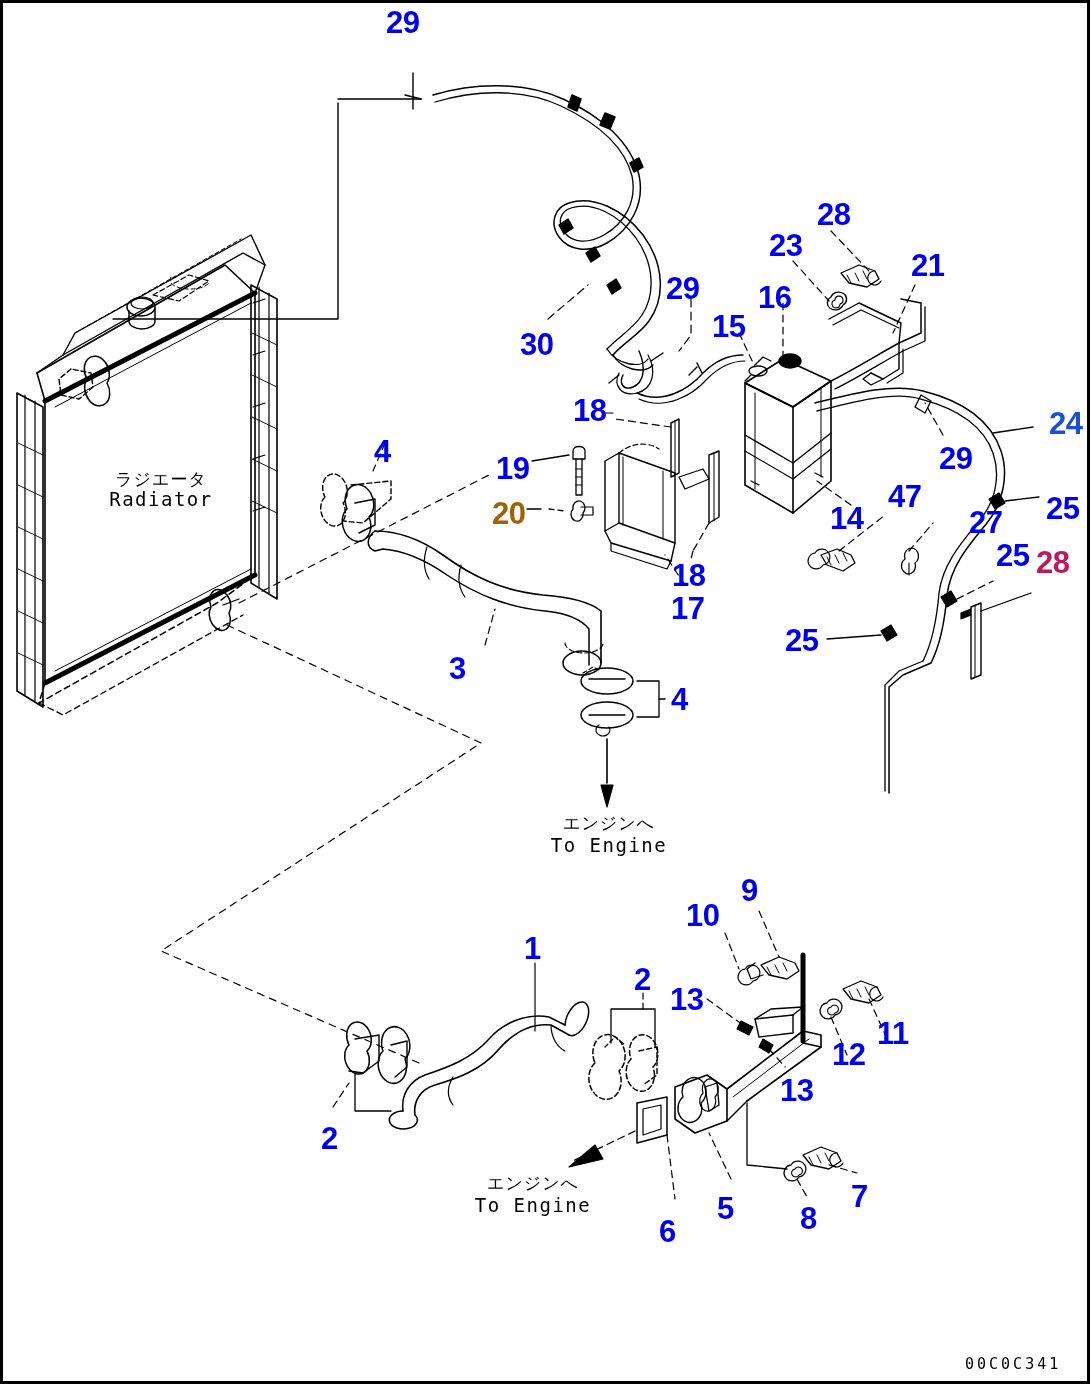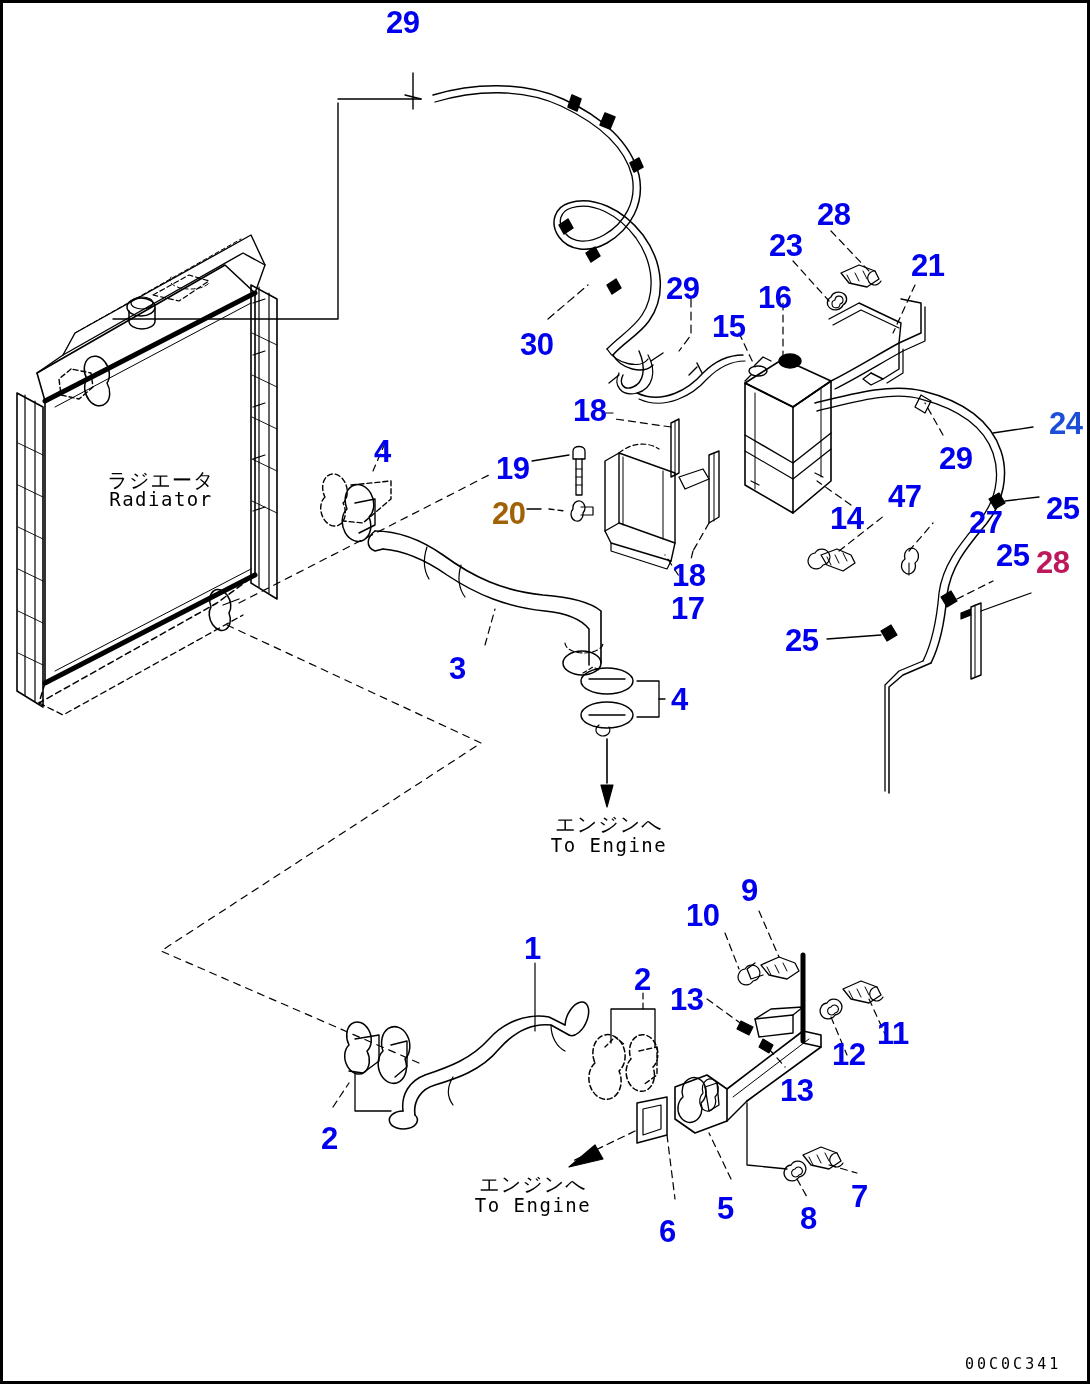--- a/index.html
+++ b/index.html
@@ -31,21 +31,21 @@
     font-size: 31px;
     line-height: 1;
     letter-spacing: -0.5px;
     white-space: nowrap;
     user-select: none;
   }
   .cap-jp {
     position: absolute;
     color: #000000;
     font-family: "DejaVu Sans", sans-serif;
-    font-size: 20px;
+    font-size: 17px;
     line-height: 1.18;
     letter-spacing: 1px;
     white-space: nowrap;
     text-align: center;
   }
   .cap-en {
     position: absolute;
     color: #000000;
     font-family: "DejaVu Sans Mono", monospace;
     font-size: 19px;

